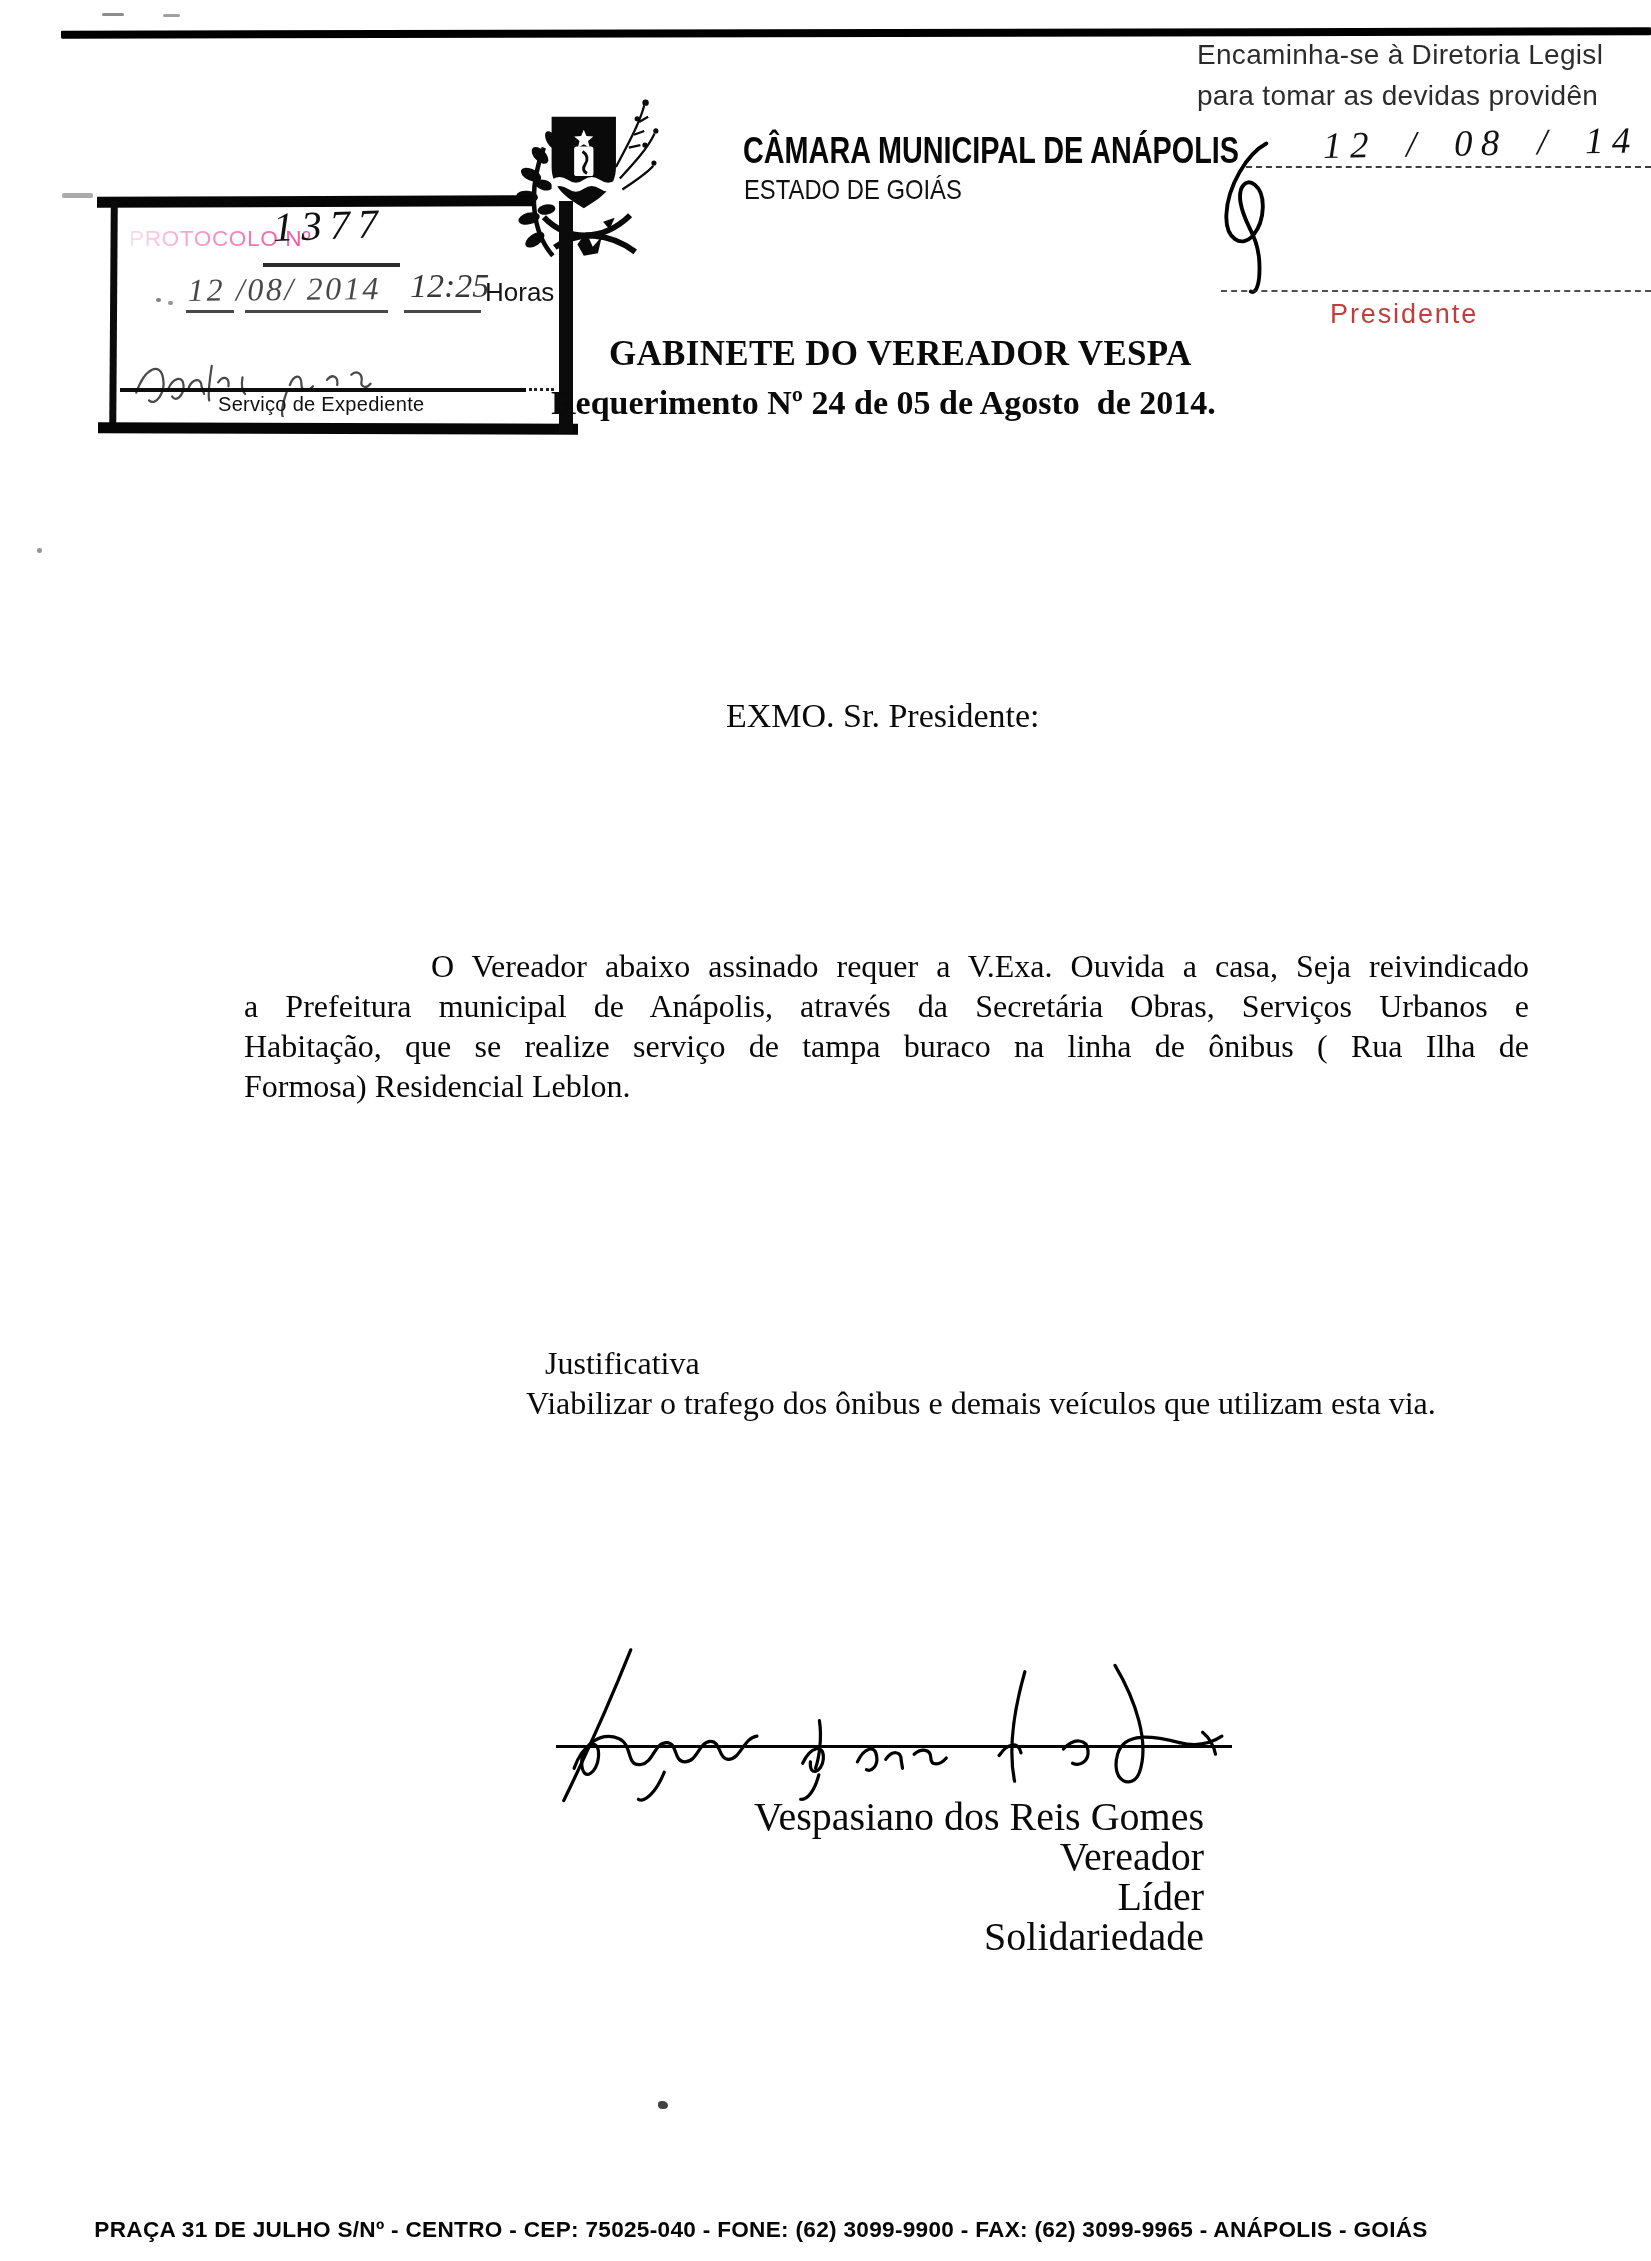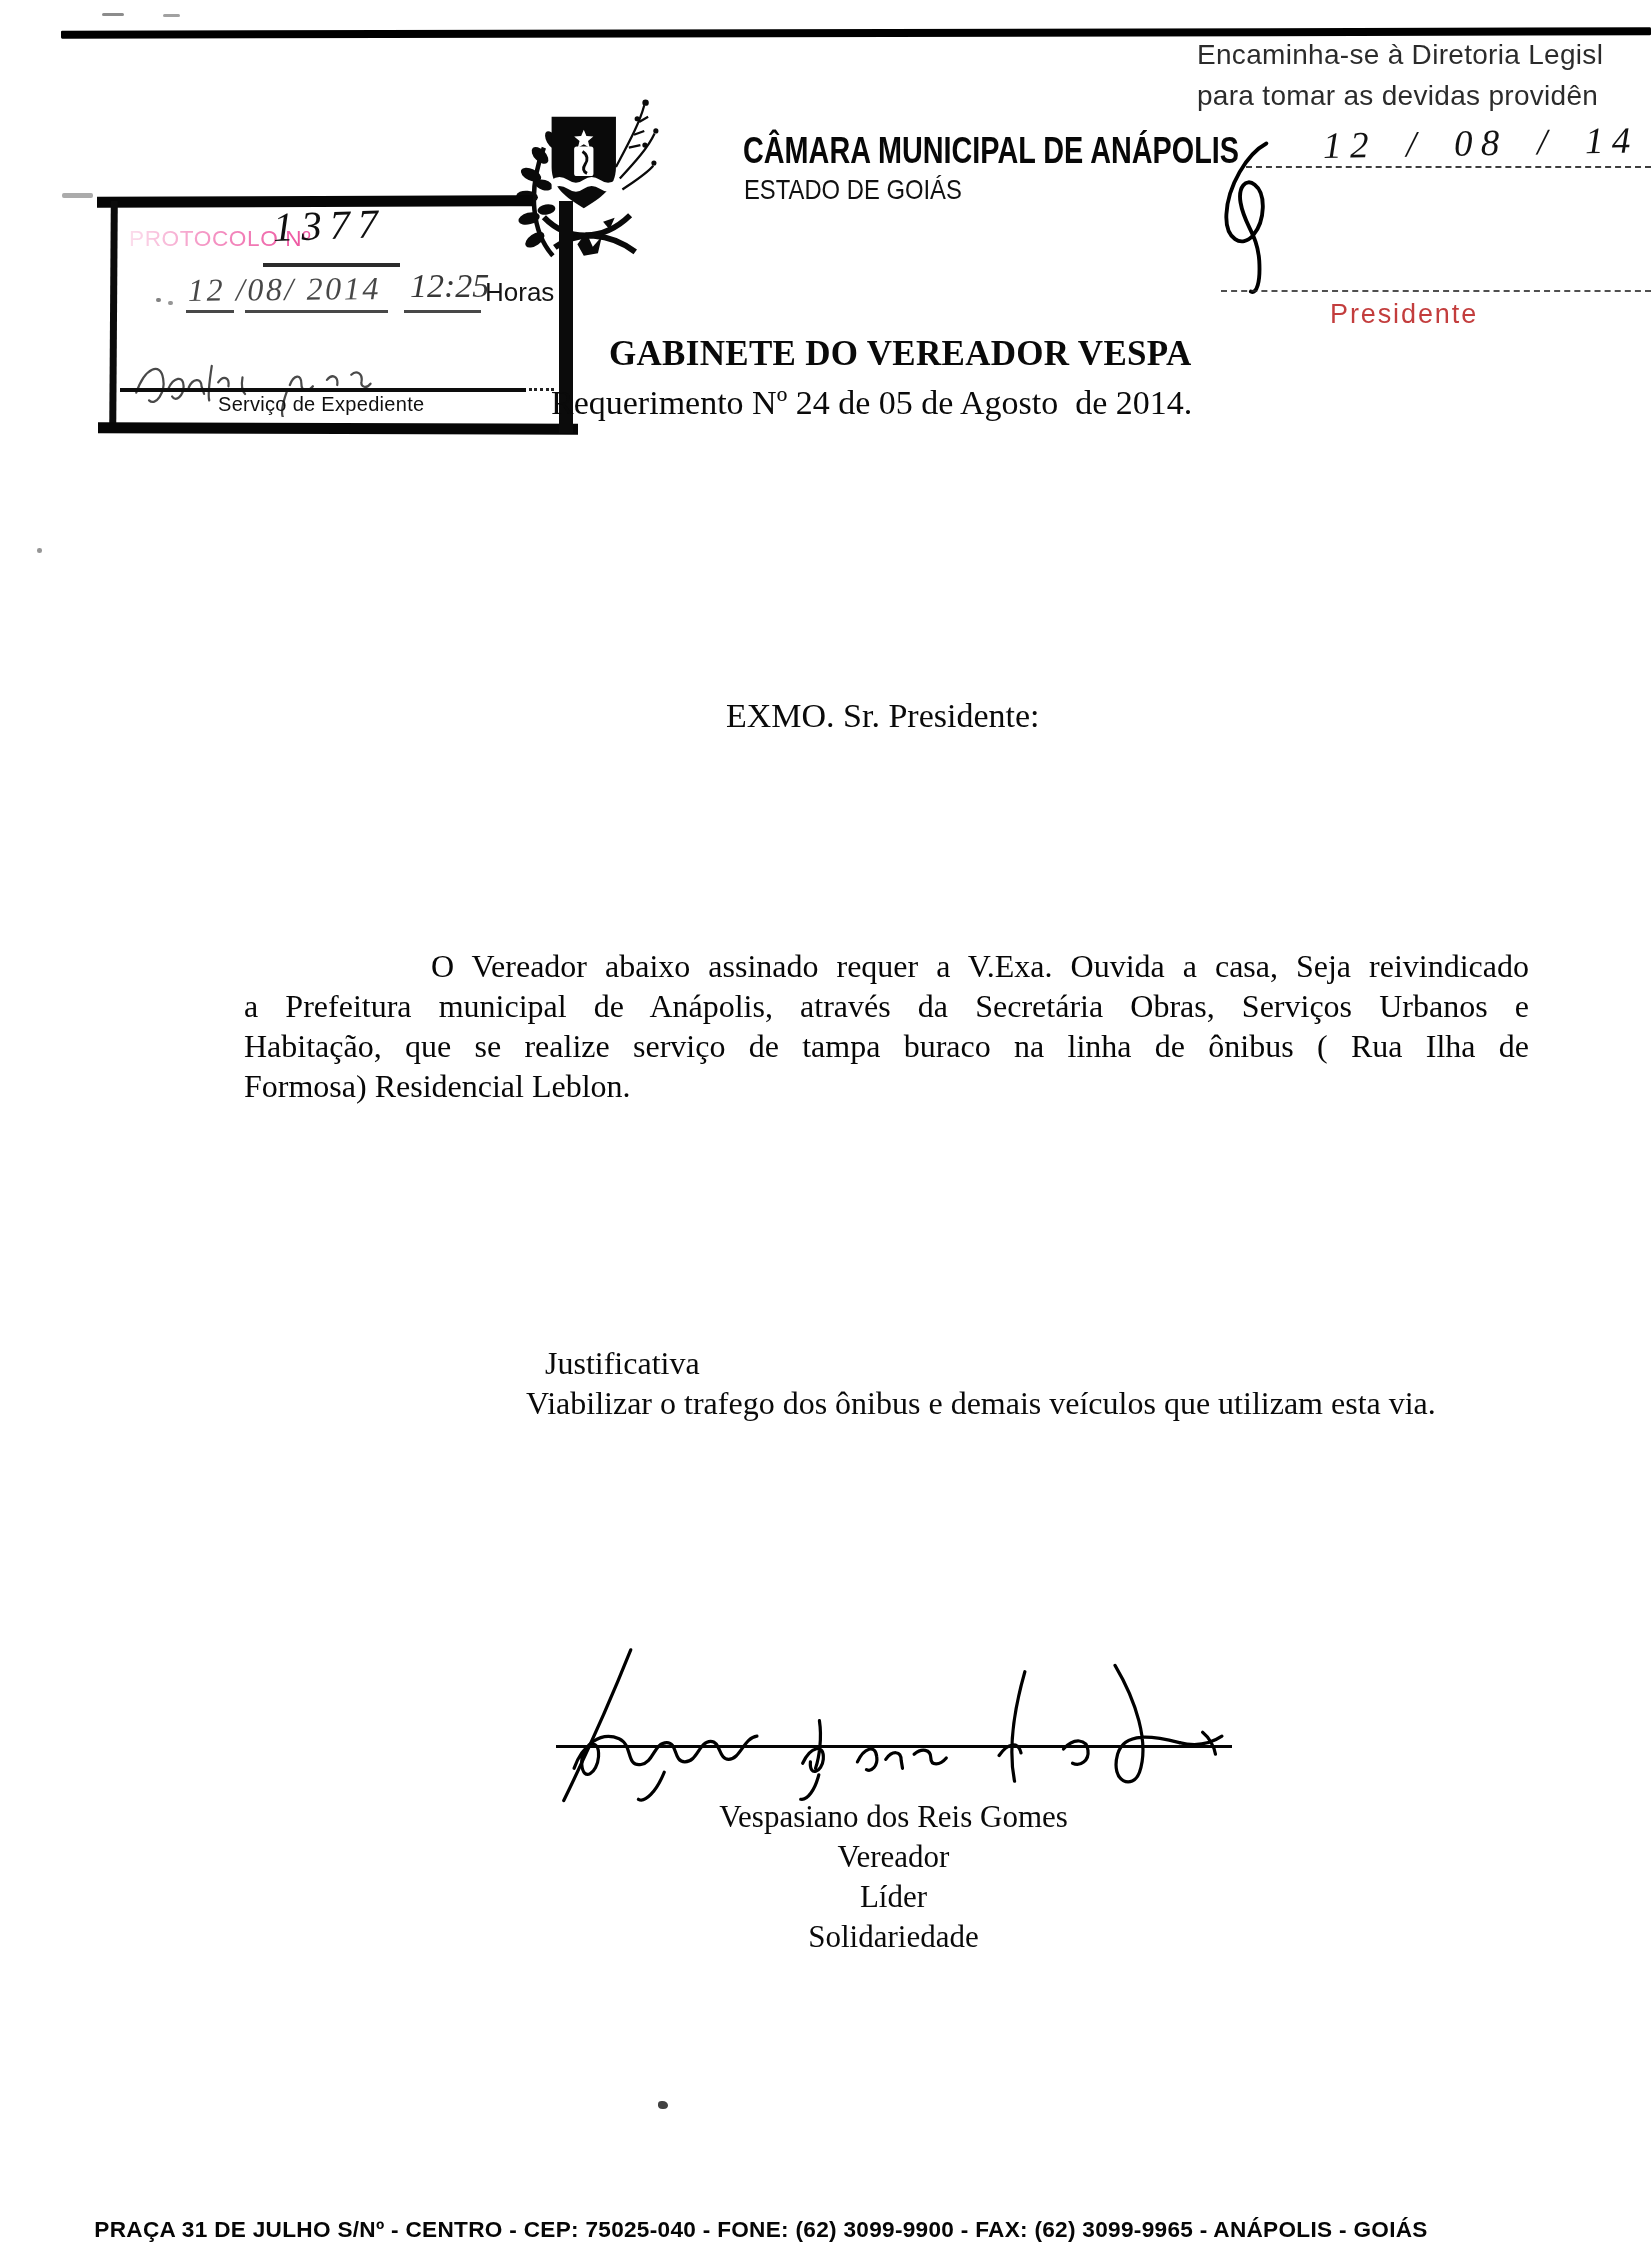--- a/index.html
+++ b/index.html
@@ -43,36 +43,36 @@
   .horas{left:485px;top:277px;font-size:26px;color:#141414;}
   .u2a{left:186px;top:310px;width:48px;height:3.2px;background:#1a1a1a;opacity:.8;}
   .u2b{left:245px;top:310px;width:143px;height:3.2px;background:#1a1a1a;opacity:.8;}
   .u2c{left:404px;top:310px;width:77px;height:3.2px;background:#1a1a1a;opacity:.8;}
   .sigline{left:120px;top:388px;width:406px;height:3.9px;background:#0d0d0d;}
   .siglinedots{left:529px;top:388px;width:24.5px;border-top:3.2px dotted #222;}
   .servico{left:218px;top:393px;font-size:20px;color:#101010;letter-spacing:0.3px;}
 
   
   .office{left:609px;top:334px;font-size:35px;font-weight:bold;letter-spacing:0.3px;white-space:nowrap;}
-  .docline{left:551px;top:384px;font-size:34px;font-weight:normal;white-space:pre;}
+  .docline{left:551px;top:384px;font-size:34px;font-weight:bold;white-space:pre;}
 
   
   .salut{left:726px;top:697px;font-size:34px;}
   .bodyblock{left:244px;top:902px;width:1285px;font-size:32px;line-height:40px;color:#070707;margin-top:44px;}
   .jline{text-align:justify;text-align-last:justify;}
   .jline.first{text-indent:187px;}
   .jline.last{text-align:left;text-align-last:left;}
 
   
   .jtitle{left:545px;top:1345px;font-size:32px;}
   .jtext{left:526px;top:1385px;font-size:32px;white-space:nowrap;}
 
   
   .mainsigline{left:556px;top:1745px;width:676px;height:3.2px;background:#050505;}
-  .sigblock{left:571px;top:1797px;width:645px;text-align:center;font-size:31px;line-height:40px;}
+  .sigblock{left:559px;top:1797px;width:645px;text-align:right;font-size:40px;line-height:40px;}
 
   
   .footer{left:0;top:2217px;width:1522px;text-align:center;font-size:22.6px;font-weight:bold;
           letter-spacing:0.3px;color:#060606;}
   svg{display:block;}
 </style>
 </head>
 <body>
 
 <div class="page">

